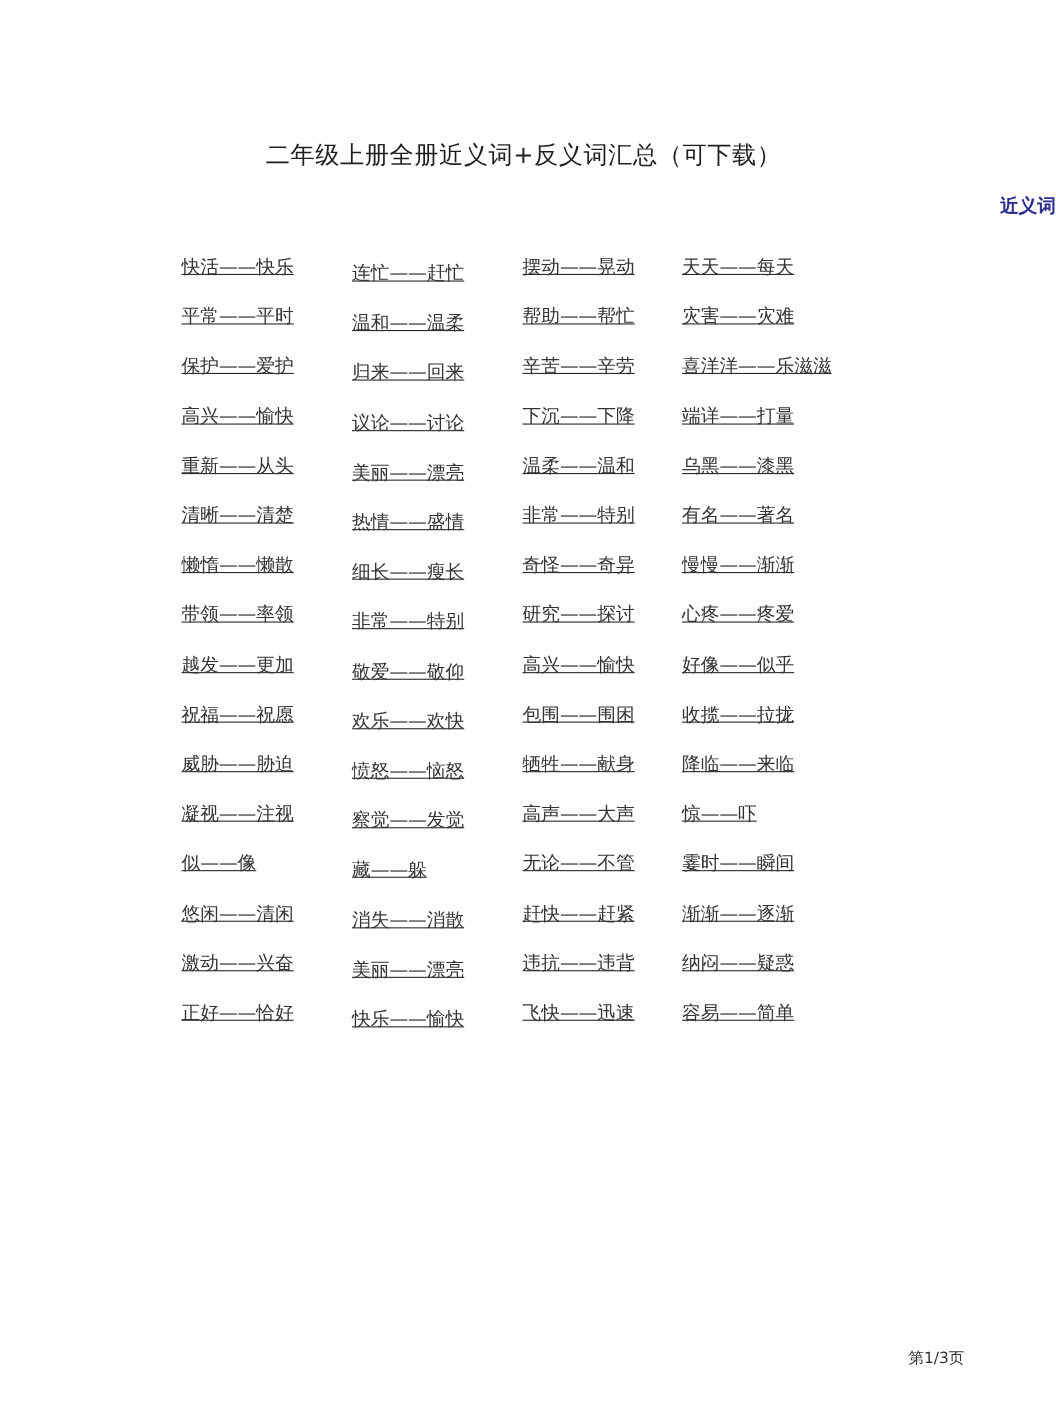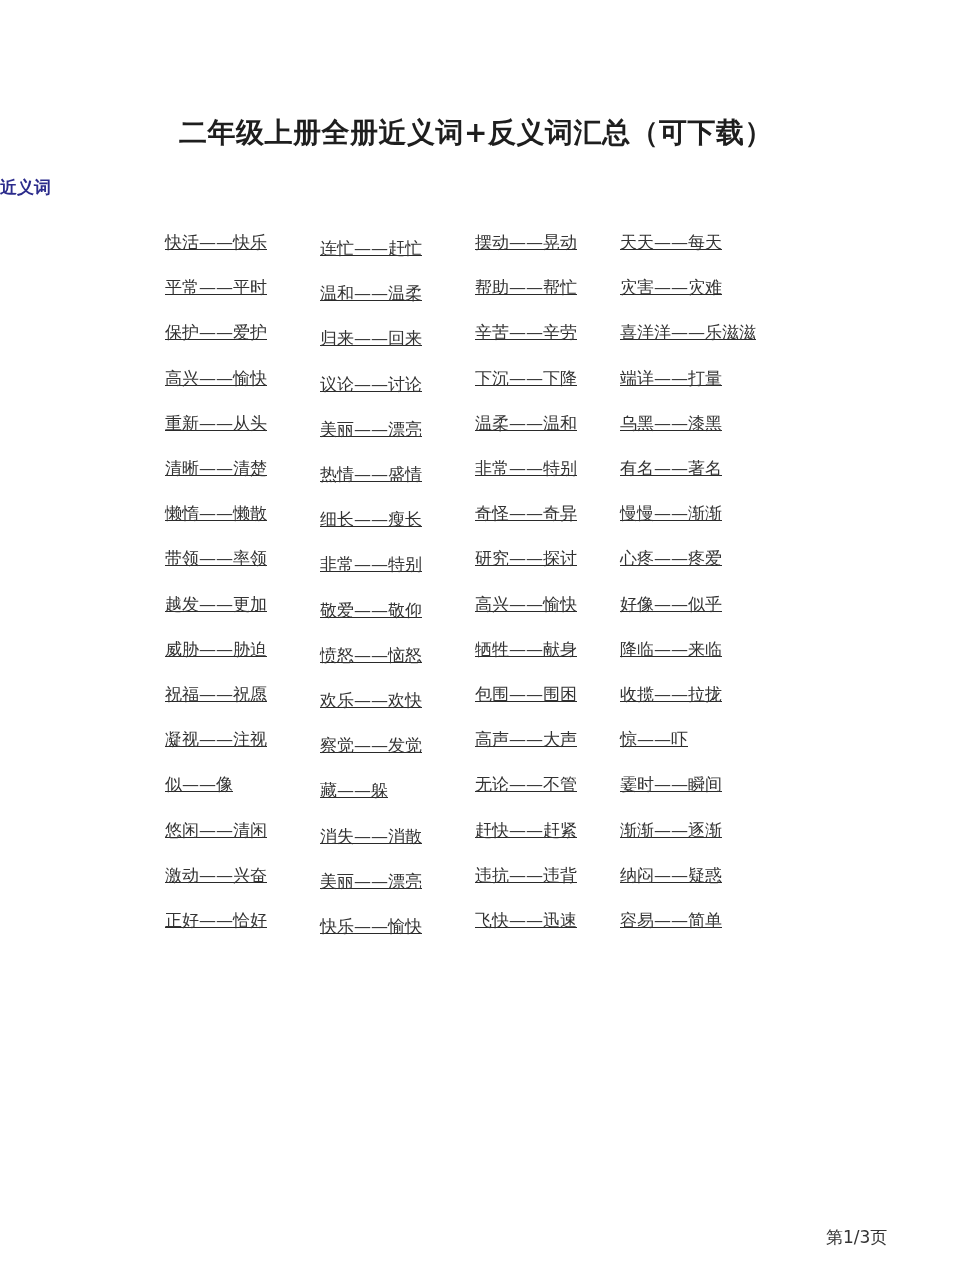--- a/index.html
+++ b/index.html
@@ -10,36 +10,36 @@
     body {
       width: 960px;
       height: 1280px;
       position: relative;
       overflow: hidden;
       font-family: "DejaVu Serif", "Liberation Serif", serif;
       color: #2a2a2a;
     }
     .doc-title {
       position: absolute;
-      top: 114px;
+      top: 126px;
       left: 0;
       width: 952px;
       text-align: center;
       font-family: "DejaVu Sans", "Liberation Sans", sans-serif;
-      font-size: 28px;
-      font-weight: bold;
+      font-size: 22px;
+      font-weight: normal;
       color: #1e1e1e;
       letter-spacing: 0.5px;
     }
     .section-title {
       position: absolute;
       top: 176px;
       left: 0;
       width: 960px;
-      text-align: left;
+      text-align: right;
       font-family: "DejaVu Sans", "Liberation Sans", sans-serif;
       font-size: 17px;
       font-weight: bold;
       color: #2c2c8c;
     }
     .grid {
       position: absolute;
       top: 220px;
       left: 165px;
       width: 640px;
@@ -57,21 +57,21 @@
     }
     .cell:nth-child(1) { width: 155px; }
     .cell:nth-child(2) { width: 155px; margin-top: 12px; }
     .cell:nth-child(3) { width: 145px; }
     .cell:nth-child(4) { width: 185px; }
     .page-num {
       position: absolute;
       top: 1226px;
       left: 826px;
       font-family: "DejaVu Sans", "Liberation Sans", sans-serif;
-      font-size: 17px;
+      font-size: 14px;
       color: #333333;
     }
   </style>
 </head>
 <body>
 
 <div class="doc-title">二年级上册全册近义词+反义词汇总（可下载）</div>
 <div class="section-title">近义词</div>
 
 <div class="grid" id="grid">
@@ -123,30 +123,30 @@
       <span class="cell">研究——探讨</span>
       <span class="cell">心疼——疼爱</span>
     </div>
     <div class="row">
       <span class="cell">越发——更加</span>
       <span class="cell">敬爱——敬仰</span>
       <span class="cell">高兴——愉快</span>
       <span class="cell">好像——似乎</span>
     </div>
     <div class="row">
+      <span class="cell">祝福——祝愿</span>
+      <span class="cell">欢乐——欢快</span>
+      <span class="cell">包围——围困</span>
+      <span class="cell">收揽——拉拢</span>
+    </div>
+    <div class="row">
       <span class="cell">威胁——胁迫</span>
       <span class="cell">愤怒——恼怒</span>
       <span class="cell">牺牲——献身</span>
       <span class="cell">降临——来临</span>
-    </div>
-    <div class="row">
-      <span class="cell">祝福——祝愿</span>
-      <span class="cell">欢乐——欢快</span>
-      <span class="cell">包围——围困</span>
-      <span class="cell">收揽——拉拢</span>
     </div>
     <div class="row">
       <span class="cell">凝视——注视</span>
       <span class="cell">察觉——发觉</span>
       <span class="cell">高声——大声</span>
       <span class="cell">惊——吓</span>
     </div>
     <div class="row">
       <span class="cell">似——像</span>
       <span class="cell">藏——躲</span>

